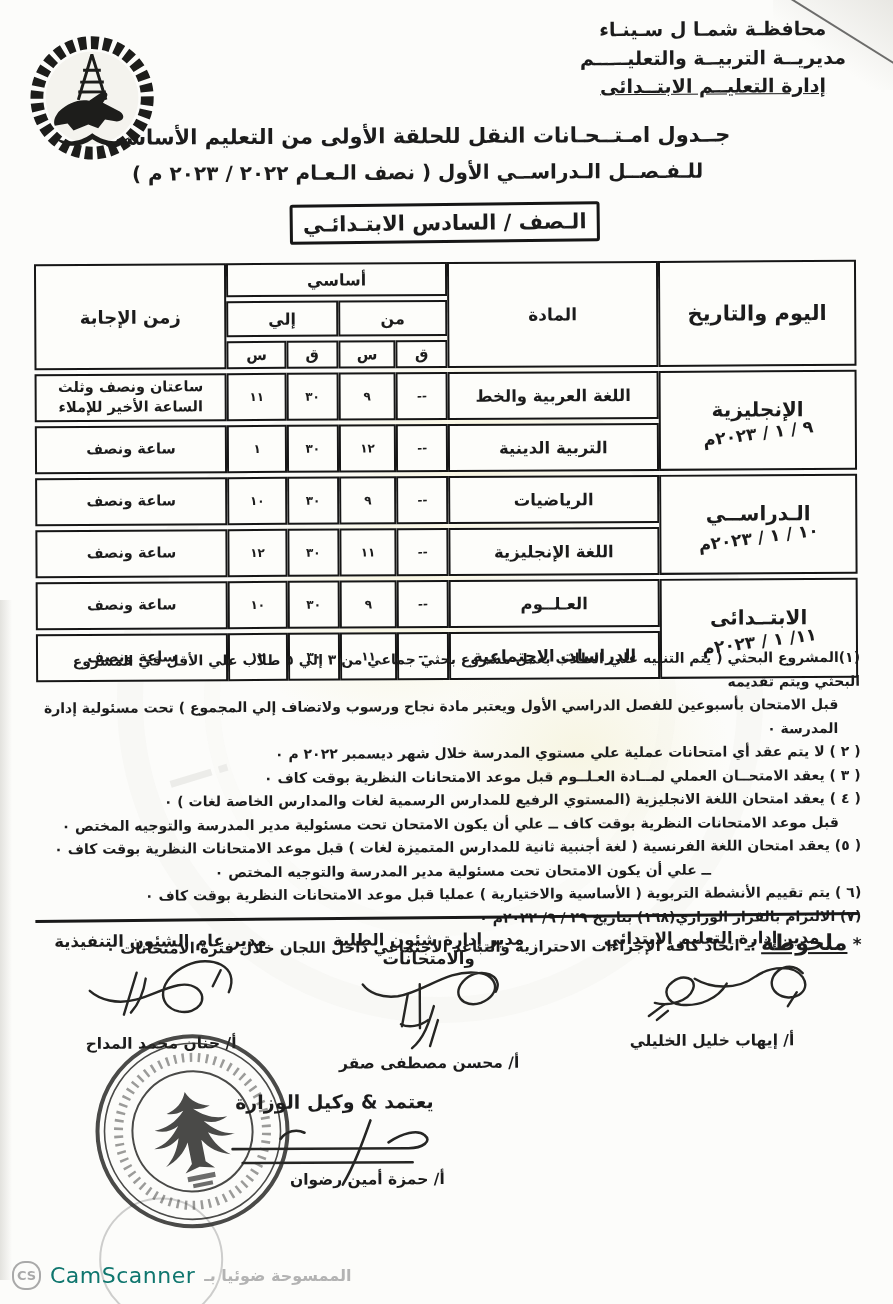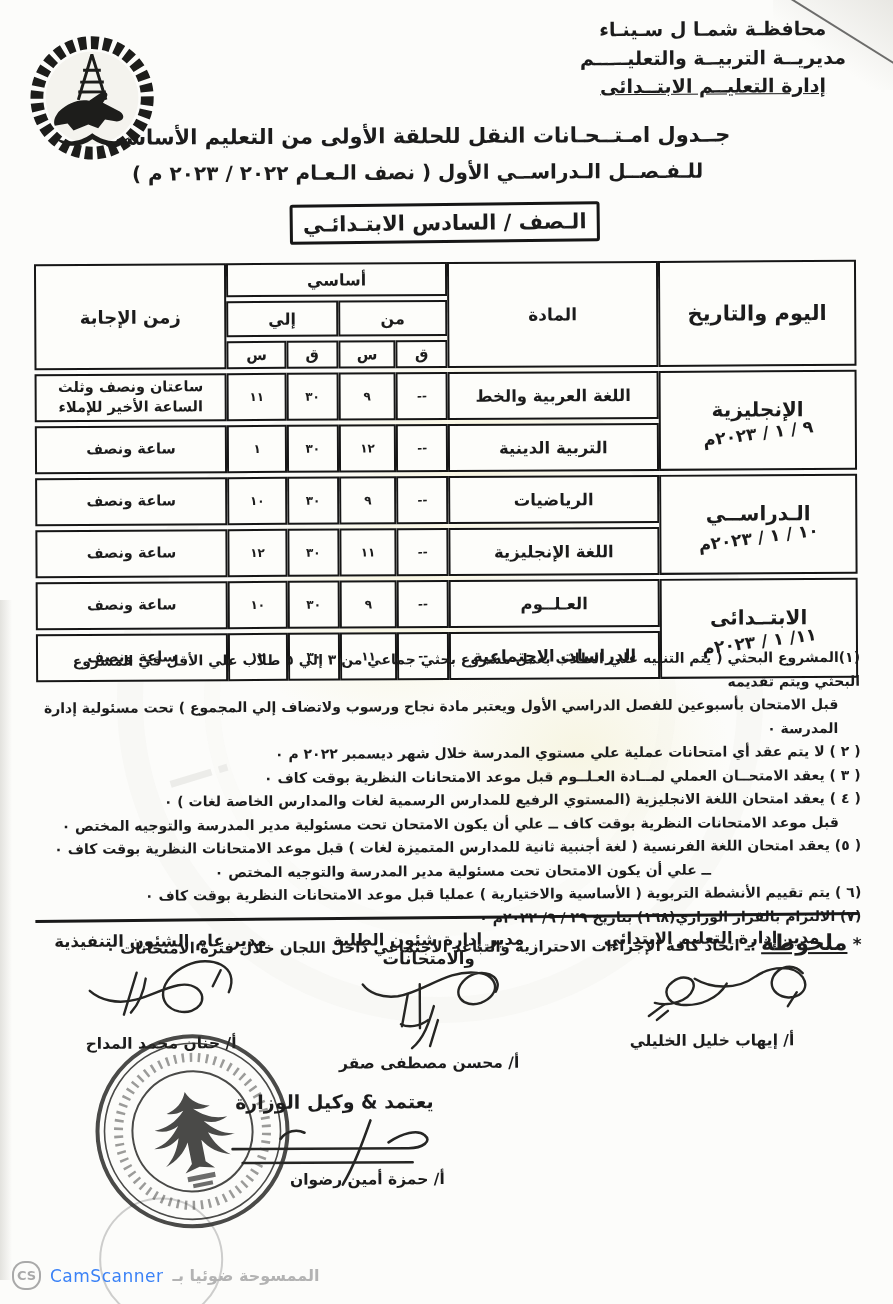--- a/index.html
+++ b/index.html
@@ -60,21 +60,21 @@
   .approval .ap-label{font-size:19px;}
   .approval .ap-name{font-size:15.5px;margin-top:2px;text-align:right;}
   .approval-sig{position:absolute;left:218px;top:1108px;z-index:2;}
   .stamp{position:absolute;left:88px;top:1028px;width:204px;height:204px;transform:rotate(-11deg);opacity:.85;z-index:1;}
   .stamp2{position:absolute;left:96px;top:1196px;width:120px;height:120px;border:2.5px solid rgba(50,50,48,.45);
     border-radius:50%;opacity:.5;}
   
   .cs-footer{position:absolute;left:12px;bottom:14px;display:flex;align-items:center;gap:9px;direction:ltr;z-index:6;}
   .cs-badge{width:25px;height:25px;border:2.5px solid #a9a9a9;border-radius:13px;color:#a9a9a9;
     font-size:13px;font-weight:bold;display:flex;align-items:center;justify-content:center;}
-  .cs-brand{font-size:17px;color:#3b82f6;letter-spacing:.5px;}
+  .cs-brand{font-size:22px;color:#0f766e;letter-spacing:.5px;}
   .cs-arab{font-size:16px;color:#b3b3b3;font-weight:bold;text-align:center;}
 </style>
 </head>
 <body>
 
 <div class="page">
   <div class="corner-shade"></div>
   <div class="corner-line"></div>
   <div class="edge-left"></div>
   <div class="blob blob1"></div>

